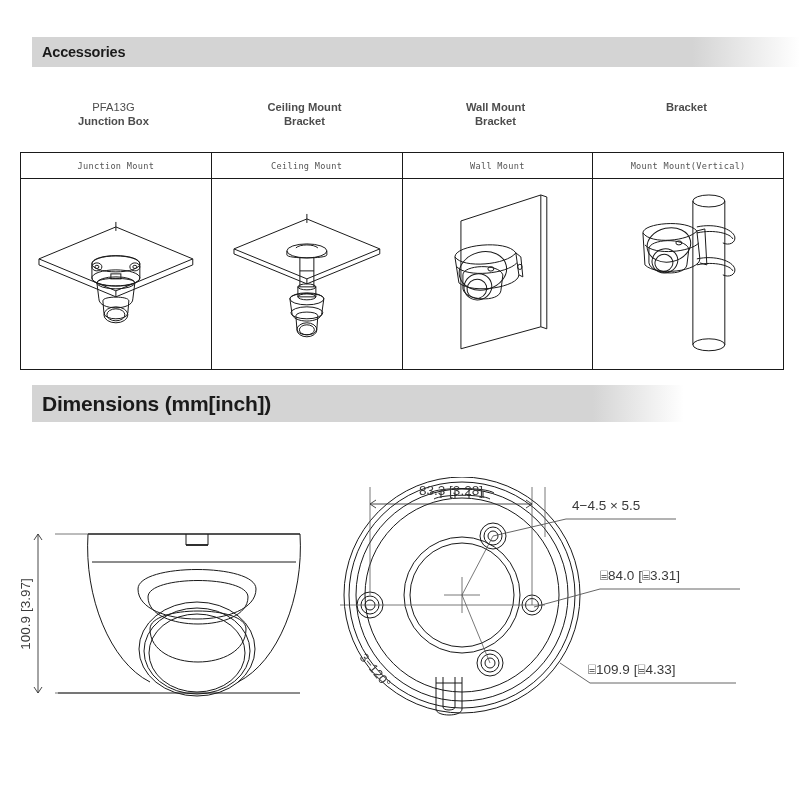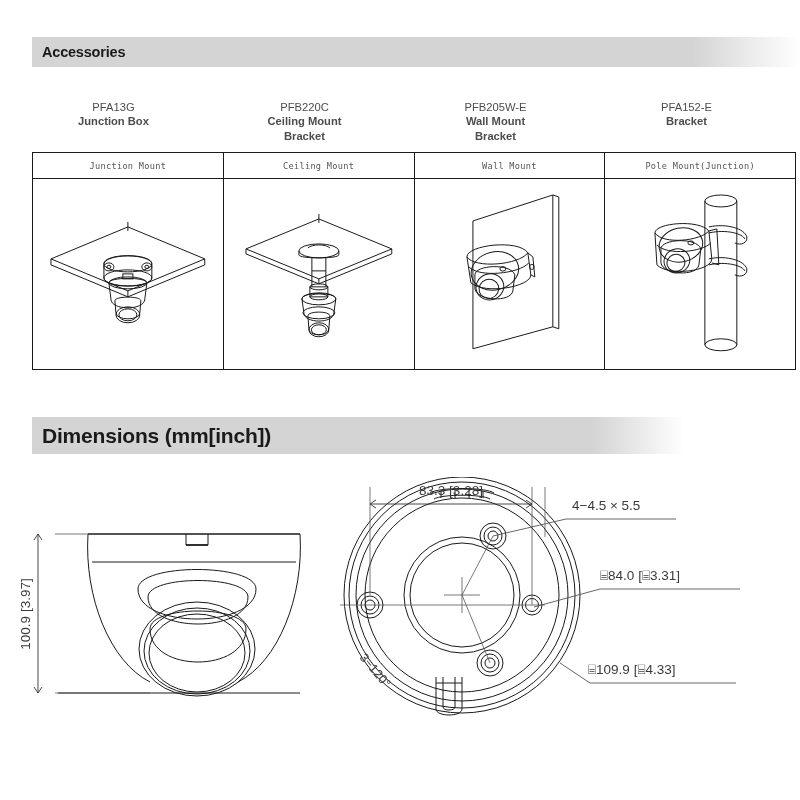--- a/index.html
+++ b/index.html
@@ -28,21 +28,21 @@
   .section-bar .bar-title {
     padding-left: 10px;
     font-weight: bold;
     color: #1a1a1a;
     letter-spacing: -0.2px;
   }
 
   #accessories-bar { top: 37px; width: 768px; }
   #accessories-bar .bar-title { font-size: 14.5px; }
 
-  #dimensions-bar { top: 417px; width: 652px; height: 37px; }
+  #dimensions-bar { top: 385px; width: 652px; height: 37px; }
   #dimensions-bar .bar-title { font-size: 21px; }
 
   
   .acc-captions {
     position: absolute;
     top: 100px;
     left: 18px;
     width: 764px;
     display: flex;
   }
@@ -53,21 +53,21 @@
     line-height: 14.4px;
     color: #4d4d4d;
   }
   .acc-caption .code { display: block; }
   .acc-caption .name { display: block; font-weight: bold; }
 
   
   .acc-strip {
     position: absolute;
     top: 152px;
-    left: 32px;
+    left: 20px;
     width: 764px;
     height: 218px;
     display: flex;
   }
   .acc-panel {
     flex: 1 1 0;
     border: 1px solid #1a1a1a;
     margin-right: -1px;
     display: flex;
     flex-direction: column;
@@ -124,31 +124,28 @@
 <div class="section-bar" id="accessories-bar">
   <span class="bar-title">Accessories</span>
 </div>
 
 <div class="acc-captions">
   <div class="acc-caption">
     <span class="code">PFA13G</span>
     <span class="name">Junction Box</span>
   </div>
   <div class="acc-caption">
-    <span class="code">PFB220C</span>
     <span class="name">Ceiling Mount</span>
     <span class="name">Bracket</span>
   </div>
   <div class="acc-caption">
-    <span class="code">PFB205W-E</span>
     <span class="name">Wall Mount</span>
     <span class="name">Bracket</span>
   </div>
   <div class="acc-caption">
-    <span class="code">PFA152-E</span>
     <span class="name">Bracket</span>
   </div>
 </div>
 
 <div class="acc-strip">
 
   <div class="acc-panel">
     <div class="acc-panel-head">Junction Mount</div>
     <div class="acc-panel-body">
       <svg viewBox="0 0 190 190" preserveAspectRatio="xMidYMid meet">
@@ -238,21 +235,21 @@
 
           <ellipse cx="75" cy="108" rx="14" ry="13" transform="rotate(-18 75 108)"></ellipse>
           <ellipse cx="74" cy="110" rx="10" ry="9.5" transform="rotate(-18 74 110)"></ellipse>
           <ellipse cx="88" cy="90" rx="3" ry="2.2"></ellipse>
         </g>
       </svg>
     </div>
   </div>
 
   <div class="acc-panel">
-    <div class="acc-panel-head">Pole Mount(Junction)</div>
+    <div class="acc-panel-head">Mount Mount(Vertical)</div>
     <div class="acc-panel-body">
       <svg viewBox="0 0 190 190" preserveAspectRatio="xMidYMid meet">
         <g class="ln">
 
           <path d="M100,22 L100,166"></path>
           <path d="M132,22 L132,166"></path>
           <ellipse cx="116" cy="22" rx="16" ry="6"></ellipse>
           <ellipse cx="116" cy="166" rx="16" ry="6"></ellipse>
 
           <path d="M104,48 C122,44 140,50 142,58 C143,64 136,67 130,64"></path>

